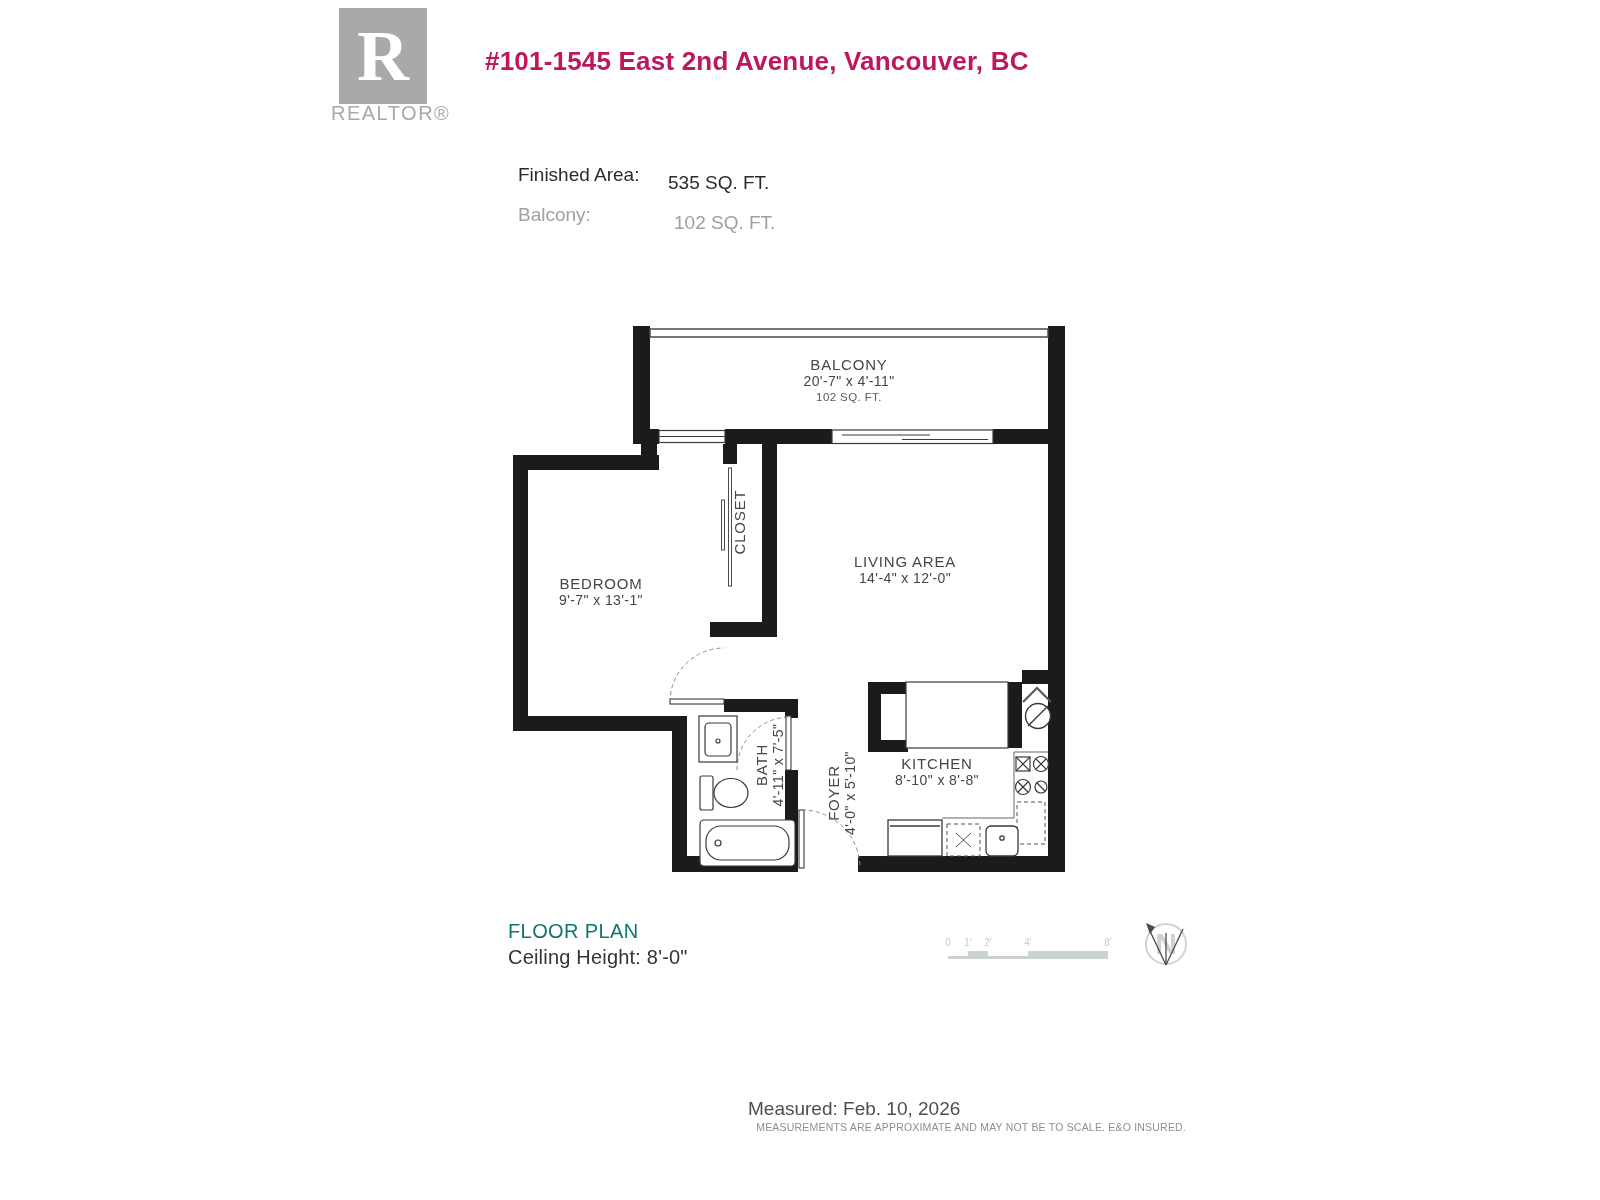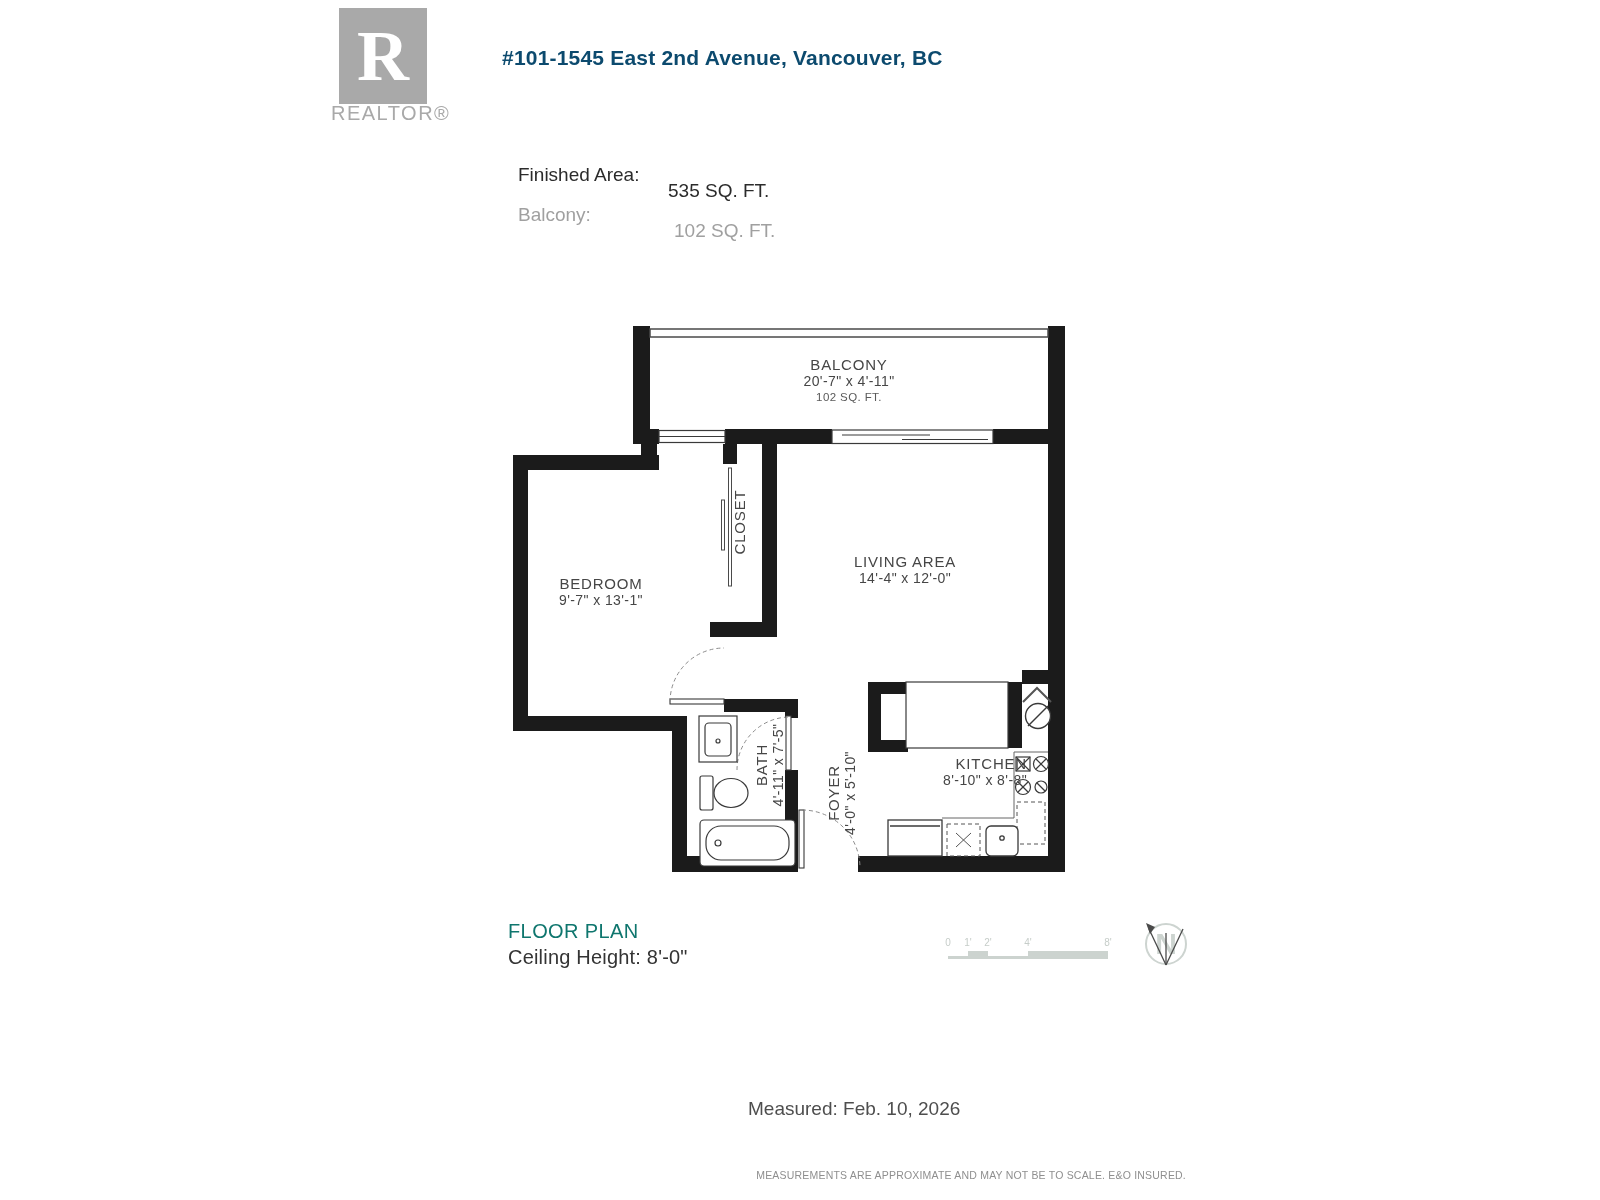--- a/index.html
+++ b/index.html
@@ -6,40 +6,40 @@
   body{
     width:1600px;height:1200px;position:relative;background:#ffffff;
     font-family:"Liberation Sans", sans-serif;color:#2b2b2b;overflow:hidden;
   }
   .abs{position:absolute;}
   
   .logo-box{left:339px;top:8px;width:88px;height:96px;background:#a9a9a9;
     display:flex;align-items:center;justify-content:center;}
   .logo-r{color:#ffffff;font-family:"Liberation Serif", serif;font-weight:700;font-size:72px;line-height:1;}
   .brand{left:331px;top:102px;width:110px;font-size:20px;letter-spacing:1.5px;color:#a9a9a9;}
-  .title{left:502px;top:46px;font-size:21px;font-weight:700;color:#0c4a6e;letter-spacing:.2px;}
+  .title{left:485px;top:46px;font-size:26px;font-weight:700;color:#be185d;letter-spacing:.2px;}
   
   .stats{left:518px;top:164px;width:320px;}
   .stat-row{position:relative;height:40px;font-size:19px;}
   .stat-label{position:absolute;left:0;top:0;}
-  .stat-value{position:absolute;left:150px;top:16px;}
+  .stat-value{position:absolute;left:150px;top:8px;}
   .stat-bold{font-weight:400;color:#2b2b2b;}
   .stat-muted{color:#a0a0a0;}
   
   .room-label{text-align:center;color:#464646;letter-spacing:.8px;}
   .room-name{font-size:15px;line-height:17px;}
   .room-dims{font-size:14px;line-height:17px;letter-spacing:.4px;}
   .room-area{font-size:11.5px;line-height:15px;letter-spacing:.4px;color:#5a5a5a;}
   .rot{transform:rotate(-90deg);transform-origin:center center;}
   
   .plan-title{left:508px;top:920px;font-size:20px;color:#0f766e;letter-spacing:.4px;}
   .ceiling{left:508px;top:946px;font-size:20px;color:#343434;letter-spacing:.2px;}
   .measured{left:748px;top:1098px;font-size:19px;color:#4e4e4e;}
   .disclaimer{left:500px;top:1121px;width:686px;text-align:right;font-size:10.5px;
-    line-height:12.5px;color:#8f8f8f;letter-spacing:.2px;margin-top:48px;}
+    line-height:12.5px;color:#8f8f8f;letter-spacing:.2px;}
   svg{position:absolute;left:0;top:0;}
 </style>
 </head>
 <body>
 
 <div class="abs logo-box">
   <span class="logo-r">R</span>
 </div>
 <div class="abs brand">REALTOR®</div>
 <div class="abs title">#101-1545 East 2nd Avenue, Vancouver, BC</div>
@@ -216,21 +216,21 @@
 <div class="abs room-label rot" style="left:700px;top:748px;width:140px;height:34px;">
   <div class="room-name">BATH</div>
   <div class="room-dims">4'-11" x 7'-5"</div>
 </div>
 
 <div class="abs room-label rot" style="left:772px;top:776px;width:140px;height:34px;">
   <div class="room-name">FOYER</div>
   <div class="room-dims">4'-0" x 5'-10"</div>
 </div>
 
-<div class="abs room-label" style="left:847px;top:755px;width:180px;text-align:right;">
+<div class="abs room-label" style="left:847px;top:755px;width:180px;">
   <div class="room-name">KITCHEN</div>
   <div class="room-dims">8'-10" x 8'-8"</div>
 </div>
 
 <div class="abs plan-title">FLOOR PLAN</div>
 <div class="abs ceiling">Ceiling Height: 8'-0"</div>
 <div class="abs measured">Measured: Feb. 10, 2026</div>
 <div class="abs disclaimer">
   <div>MEASUREMENTS ARE APPROXIMATE AND MAY NOT BE TO SCALE. E&amp;O INSURED.</div>
 </div>

